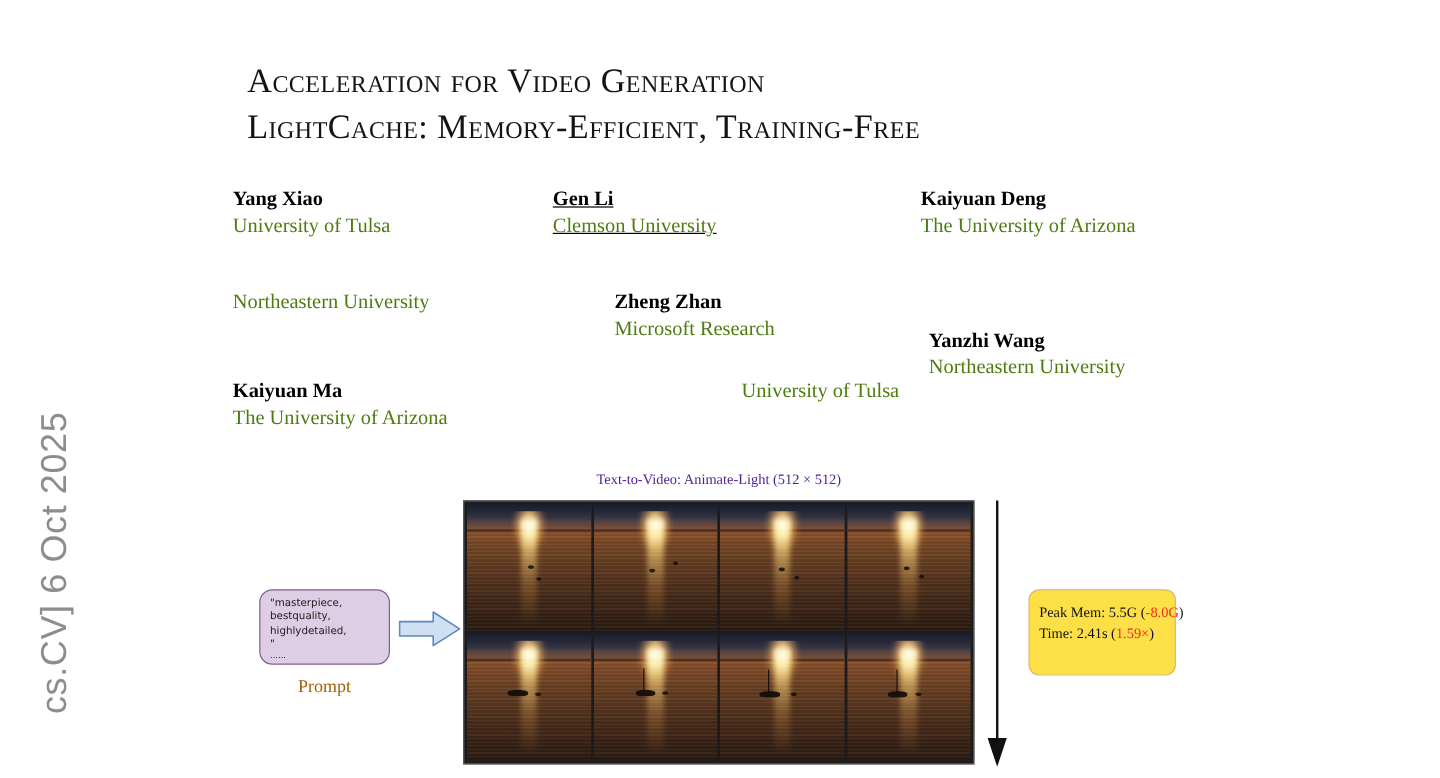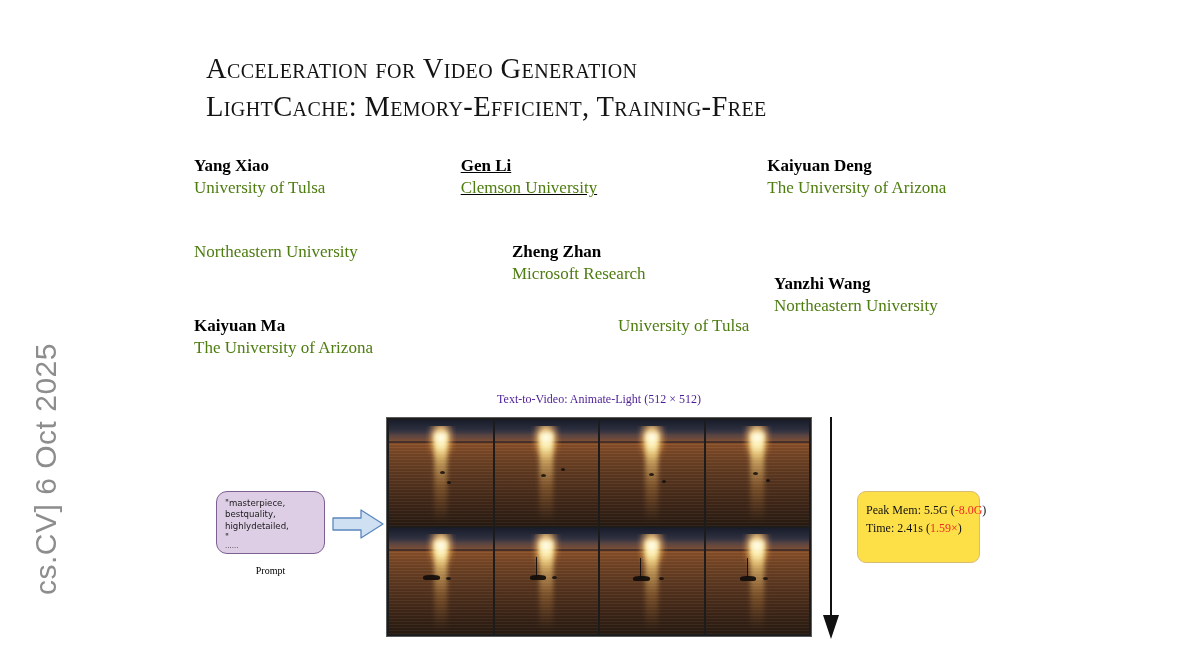--- a/index.html
+++ b/index.html
@@ -113,22 +113,22 @@
     line-height: 1.33;
     color: #1b1b1b;
     overflow: hidden;
   }
   #prompt-box .pline { display: block; white-space: nowrap; }
   #prompt-label {
     position: absolute;
     left: 216px; top: 565px;
     width: 109px;
     text-align: center;
-    font-size: 10px;
-    color: #000000;
+    font-size: 15px;
+    color: #a16207;
   }
 
   
   #flow-arrow {
     position: absolute;
     left: 332px; top: 508px;
     width: 52px; height: 32px;
   }
 
   

